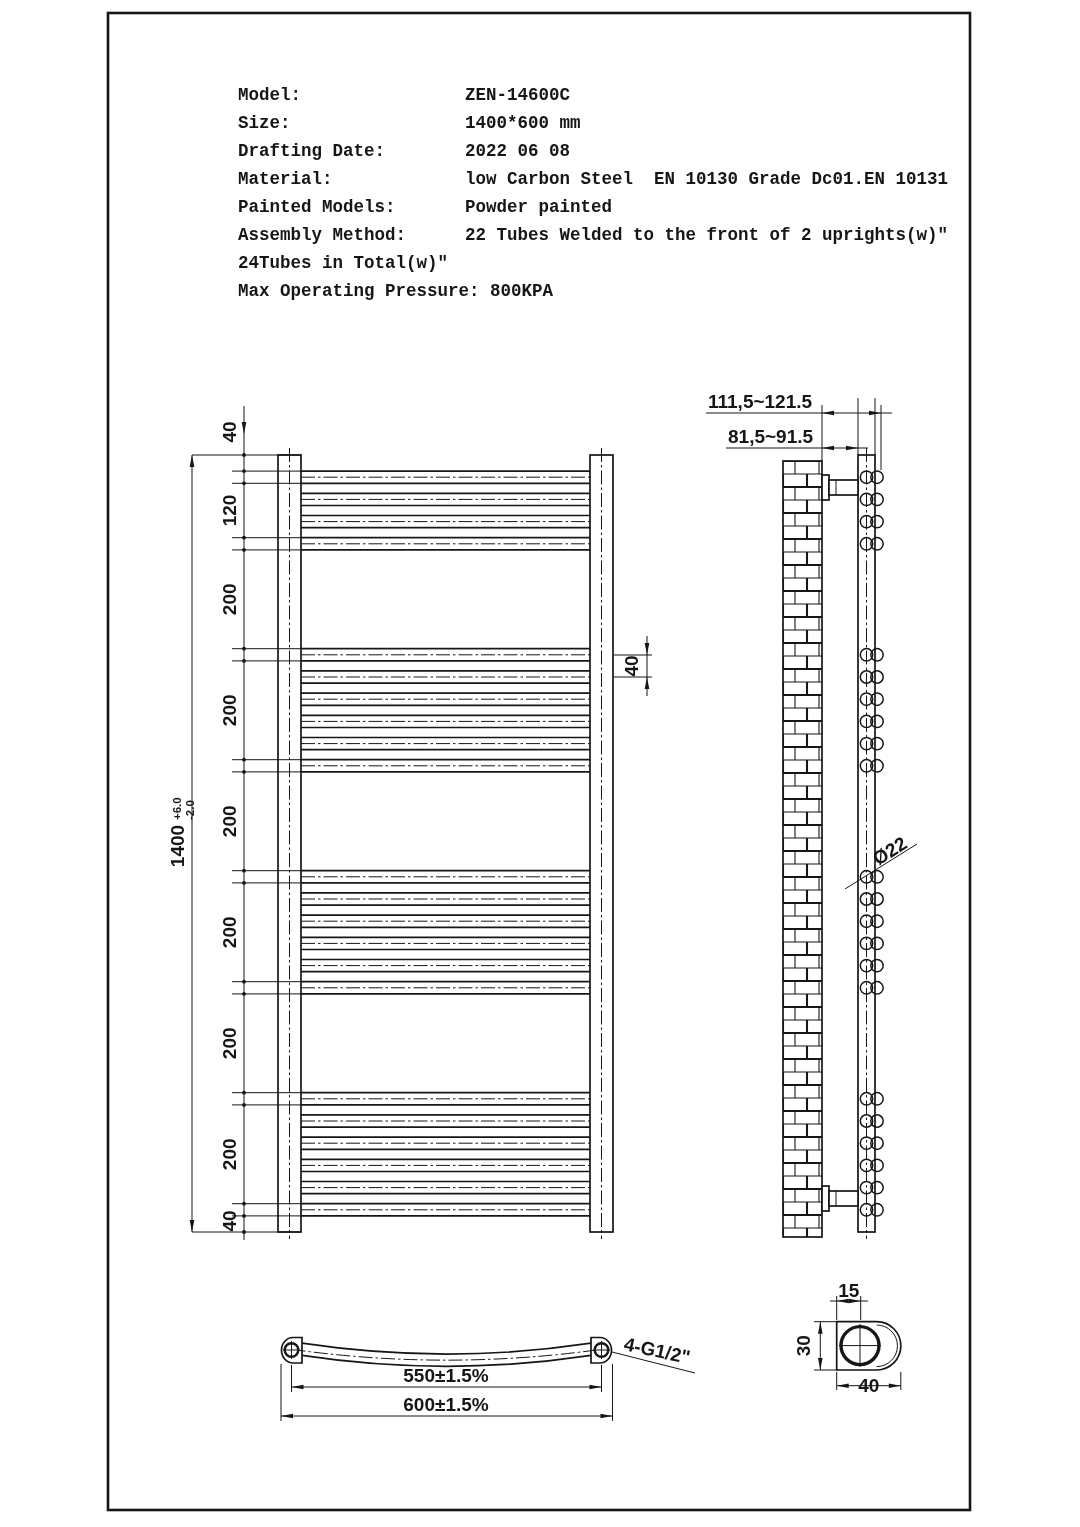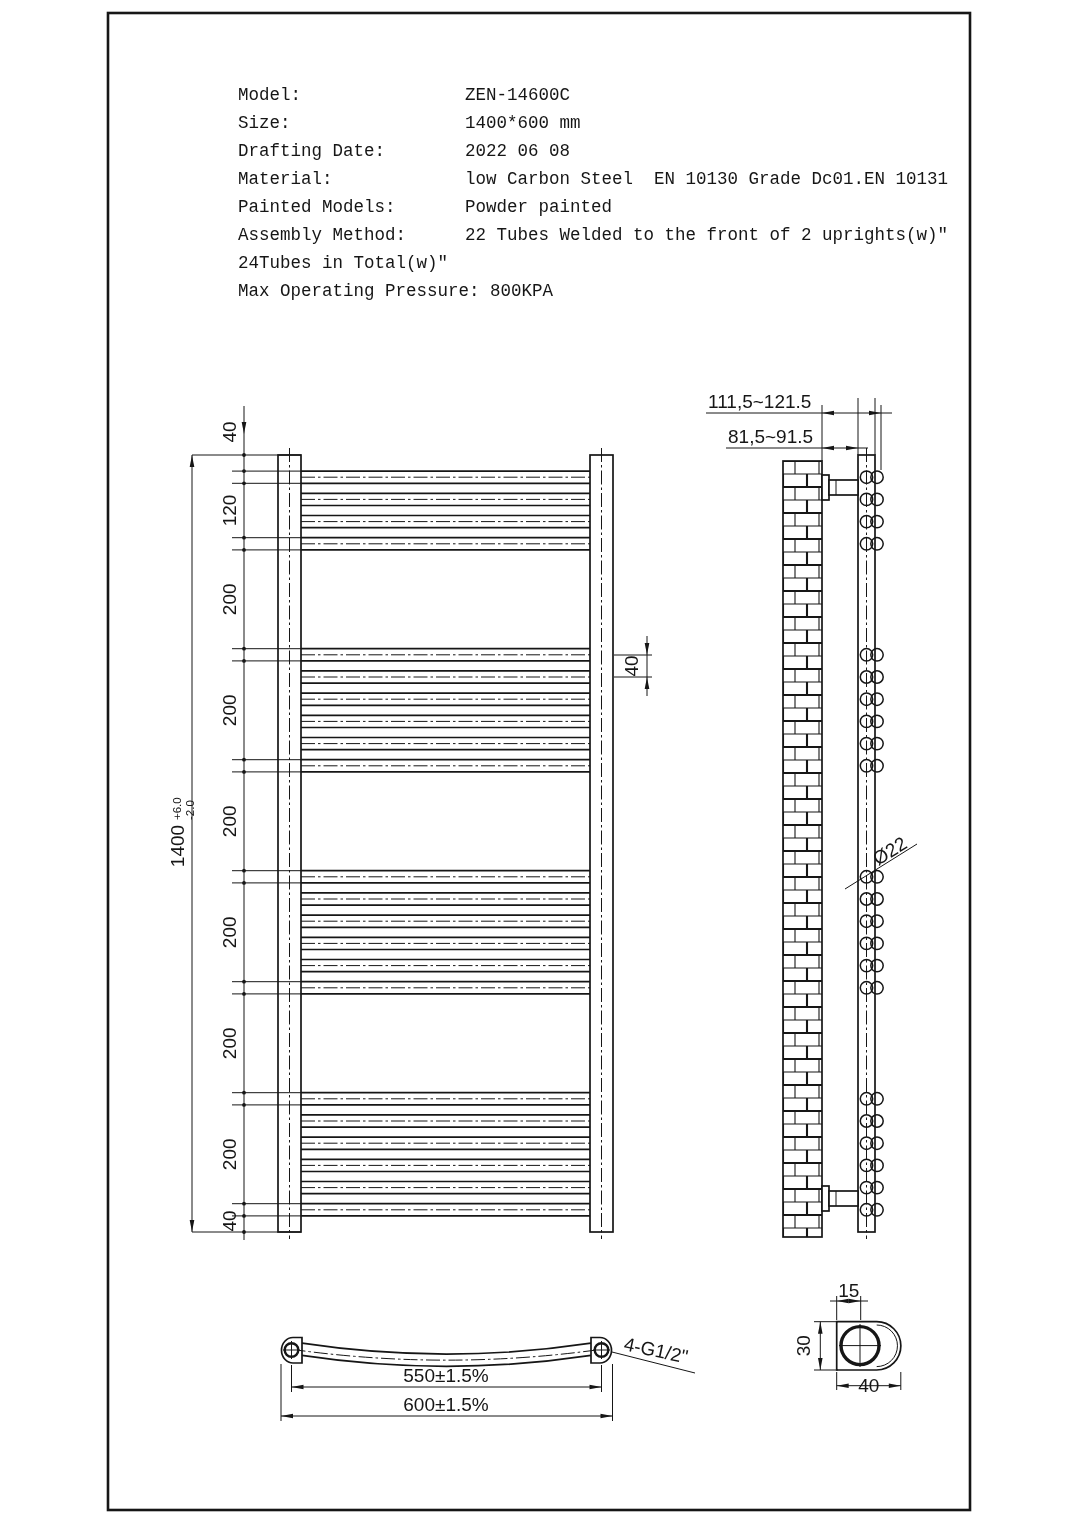--- a/index.html
+++ b/index.html
@@ -1,16 +1,16 @@
 <!DOCTYPE html>
 <html><head>
 <meta charset="utf-8">
 <style>
   html,body{margin:0;padding:0;background:#fff;}
-  .sheet{position:relative;width:1080px;height:1527px;background:#fff;overflow:hidden;}
+  .sheet{position:relative;width:1080px;height:1527px;background:#fff;overflow:hidden;font-weight:bold;}
   svg{display:block;}
   .ol{stroke:#161616;stroke-width:1.7;fill:none;}
   .ow{stroke:#161616;stroke-width:1.7;fill:#fff;}
   .thin{stroke:#161616;stroke-width:1;fill:none;}
   .cl{stroke:#161616;stroke-width:1;stroke-dasharray:14 3 2.5 3;fill:none;}
   .brk{stroke:#161616;stroke-width:1.1;fill:none;}
   text{fill:#161616;}
   .hdr{font-family:"Liberation Mono",monospace;font-size:17.5px;white-space:pre;}
   .dim{font-family:"Liberation Sans",sans-serif;font-size:19px;}
   .dimS{font-family:"Liberation Sans",sans-serif;font-size:11.5px;}

